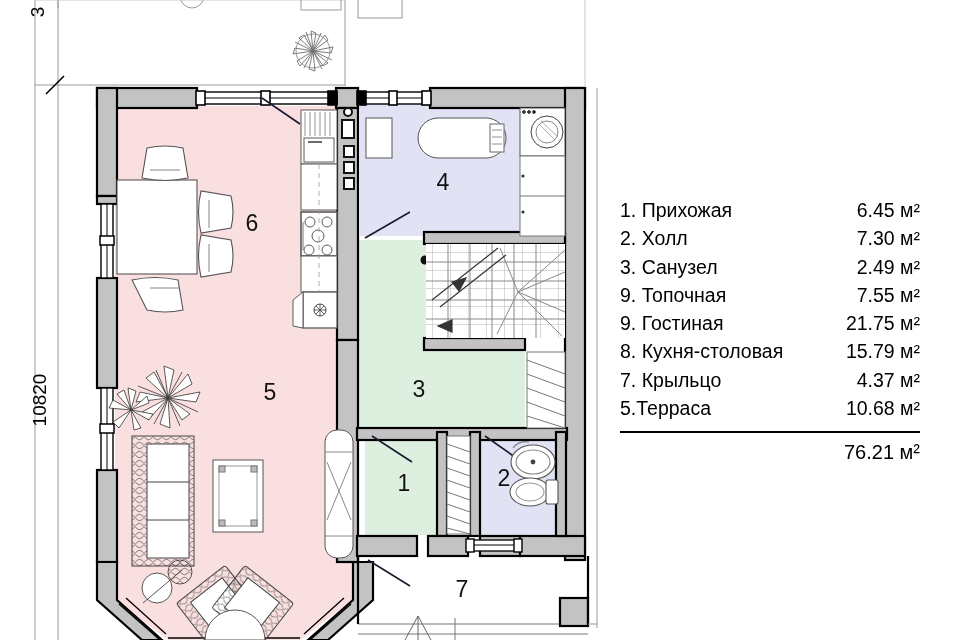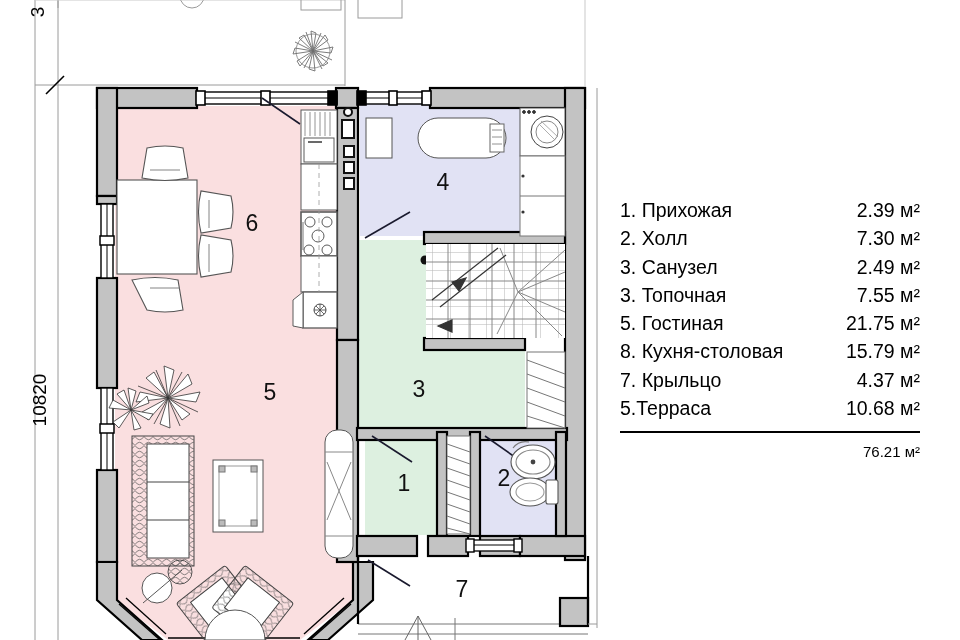--- a/index.html
+++ b/index.html
@@ -6,21 +6,21 @@
   body{width:960px;height:640px;overflow:hidden;
        font-family:"Liberation Sans","DejaVu Sans",sans-serif;color:#000;}
   #root{position:relative;width:960px;height:640px;}
   .plan{position:absolute;left:0;top:0;width:640px;height:640px;}
   .legend{position:absolute;left:620px;top:196px;width:300px;}
   .legend-row{display:flex;justify-content:space-between;align-items:baseline;
               font-size:19.5px;line-height:28.3px;white-space:nowrap;}
   .legend-row .lname{text-align:right;}
   .legend-row .larea{text-align:right;}
   .legend-rule{border:0;border-top:2.2px solid #000;margin:9px 0 6px 0;width:100%;}
-  .legend-total{display:flex;justify-content:flex-end;font-size:15px;line-height:26px;text-align:center;}
+  .legend-total{display:flex;justify-content:flex-end;font-size:20px;line-height:26px;text-align:center;}
   svg{display:block;}
   text{font-family:"Liberation Sans","DejaVu Sans",sans-serif;}
 </style>
 </head>
 <body>
 
 <div id="root">
 
   <div class="plan">
     <svg width="640" height="640" viewBox="0 0 640 640">
@@ -433,36 +433,36 @@
         <text x="404" y="491" text-anchor="middle">1</text>
         <text x="504" y="486" text-anchor="middle">2</text>
         <text x="462" y="597" text-anchor="middle">7</text>
       </g>
     </svg>
   </div>
 
   <div class="legend">
     <div class="legend-row">
       <span class="lname">1. Прихожая</span>
-      <span class="larea">2.39 м²</span>
+      <span class="larea">6.45 м²</span>
     </div>
     <div class="legend-row">
       <span class="lname">2. Холл</span>
       <span class="larea">7.30 м²</span>
     </div>
     <div class="legend-row">
       <span class="lname">3. Санузел</span>
       <span class="larea">2.49 м²</span>
     </div>
     <div class="legend-row">
-      <span class="lname">3. Топочная</span>
+      <span class="lname">9. Топочная</span>
       <span class="larea">7.55 м²</span>
     </div>
     <div class="legend-row">
-      <span class="lname">5. Гостиная</span>
+      <span class="lname">9. Гостиная</span>
       <span class="larea">21.75 м²</span>
     </div>
     <div class="legend-row">
       <span class="lname">8. Кухня-столовая</span>
       <span class="larea">15.79 м²</span>
     </div>
     <div class="legend-row">
       <span class="lname">7. Крыльцо</span>
       <span class="larea">4.37 м²</span>
     </div>

